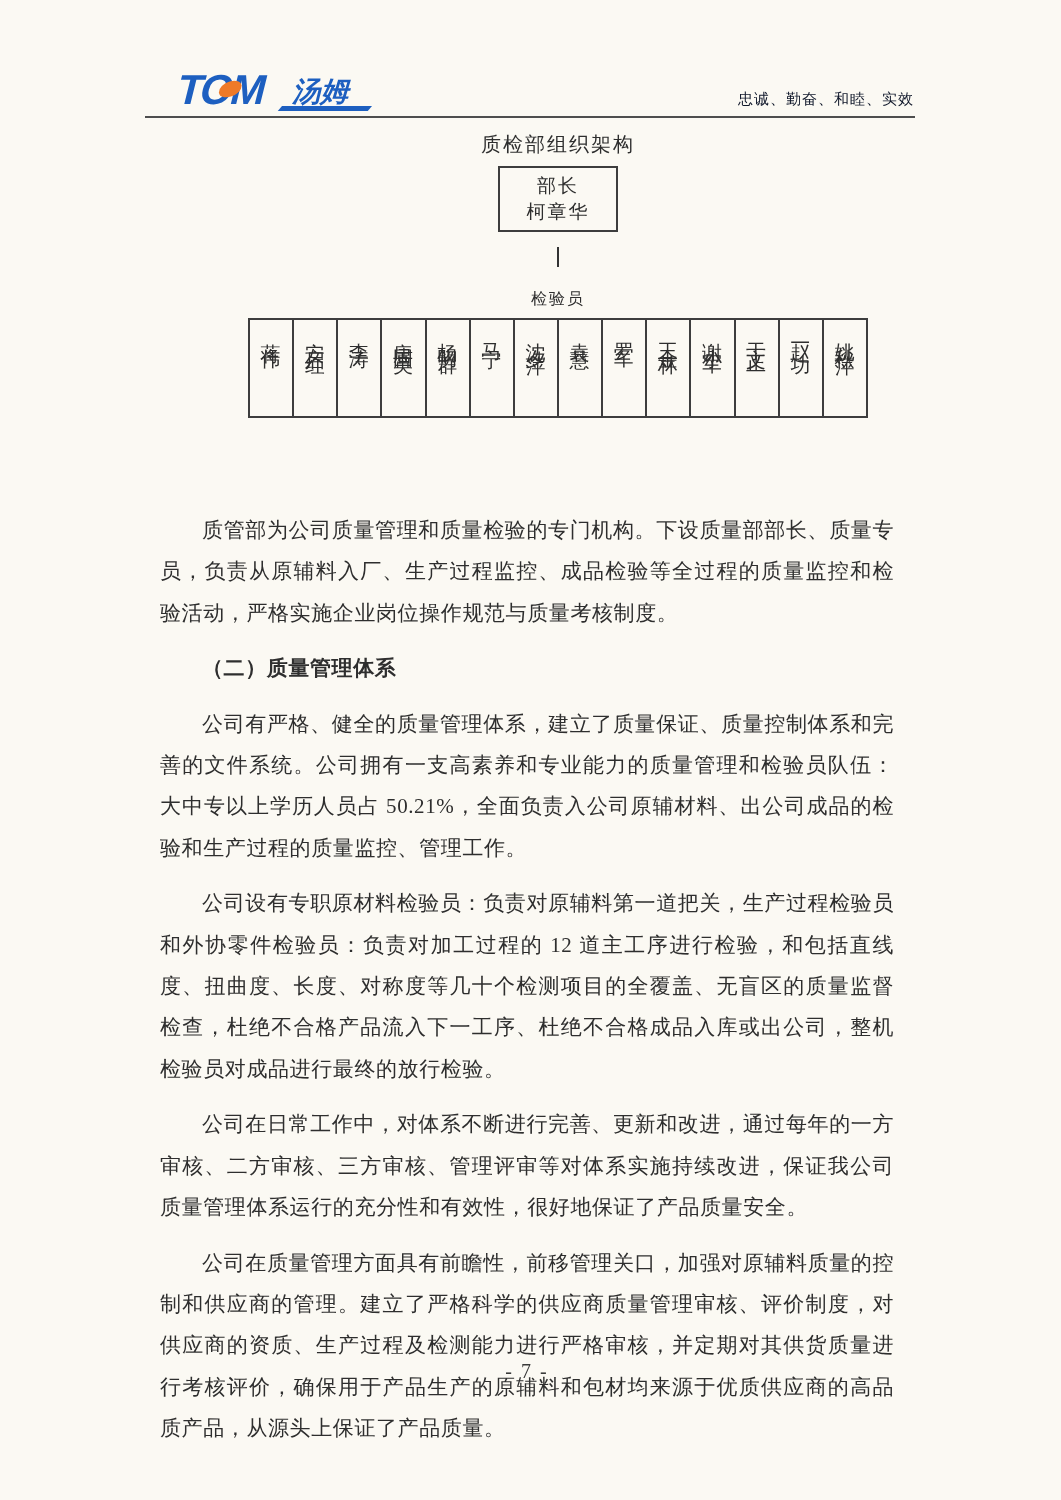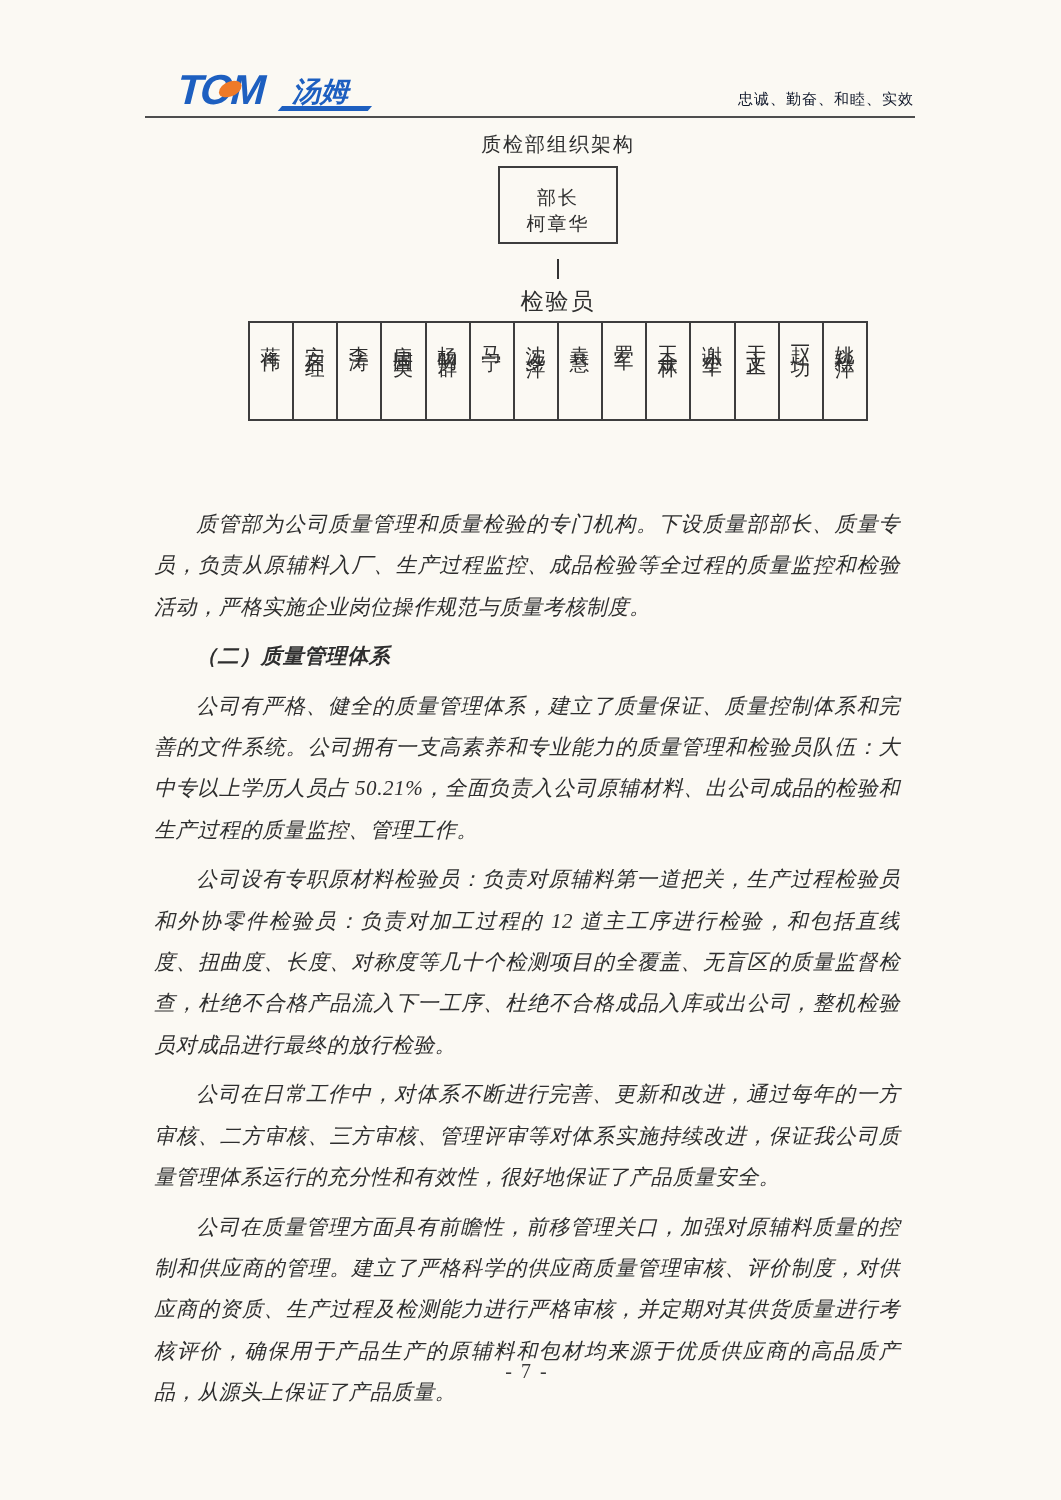--- a/index.html
+++ b/index.html
@@ -24,27 +24,27 @@
     background:#4e4e4e;
   }
   
   .org-chart{
     position:absolute;left:248px;top:130px;width:620px;
     text-align:center;
   }
   .org-title{font-size:20px;letter-spacing:2px;line-height:28px;}
   .leader-box{
     box-sizing:border-box;width:120px;margin:8px auto 0;
-    border:2px solid #3d3d3d;padding:17px 0 5px;background:transparent;
+    border:2px solid #3d3d3d;padding:5px 0 5px;background:transparent;
   }
   .leader-box .role,.leader-box .name{
     display:block;font-size:19px;line-height:26px;letter-spacing:2px;
   }
   .connector{width:2px;height:20px;background:#333;margin:15px auto 0;}
-  .group-label{margin-top:9px;font-size:23px;letter-spacing:2px;line-height:27px;}
+  .group-label{margin-top:18px;font-size:16px;letter-spacing:2px;line-height:27px;}
   .member-table{
     margin-top:6px;display:flex;height:100px;box-sizing:border-box;
     border:2px solid #3d3d3d;
   }
   .member-cell{
     flex:1;display:flex;justify-content:center;align-items:flex-start;
     padding-top:7px;border-left:2px solid #3d3d3d;
   }
   .member-cell:first-child{border-left:none;}
   .member-cell span{
@@ -54,21 +54,21 @@
   .figure-caption{
     position:absolute;left:248px;top:420px;width:620px;
     text-align:center;font-size:19px;letter-spacing:2px;
   }
   
   .body-text{
     position:absolute;left:146px;top:496px;width:762px;
     font-size:21px;line-height:41.4px;letter-spacing:0.6px;
     text-align:justify;
   }
-  .body-text p{margin:8px;text-indent:2em;font-style:italic;}
+  .body-text p{margin:14px;text-indent:2em;}
   .section-heading{font-weight:bold;}
   
   .page-number{
     position:absolute;left:146px;top:1360px;width:762px;
     text-align:center;font-size:20px;letter-spacing:2px;color:#3a3a3a;
   }
 </style>
 </head>
 <body>
 

